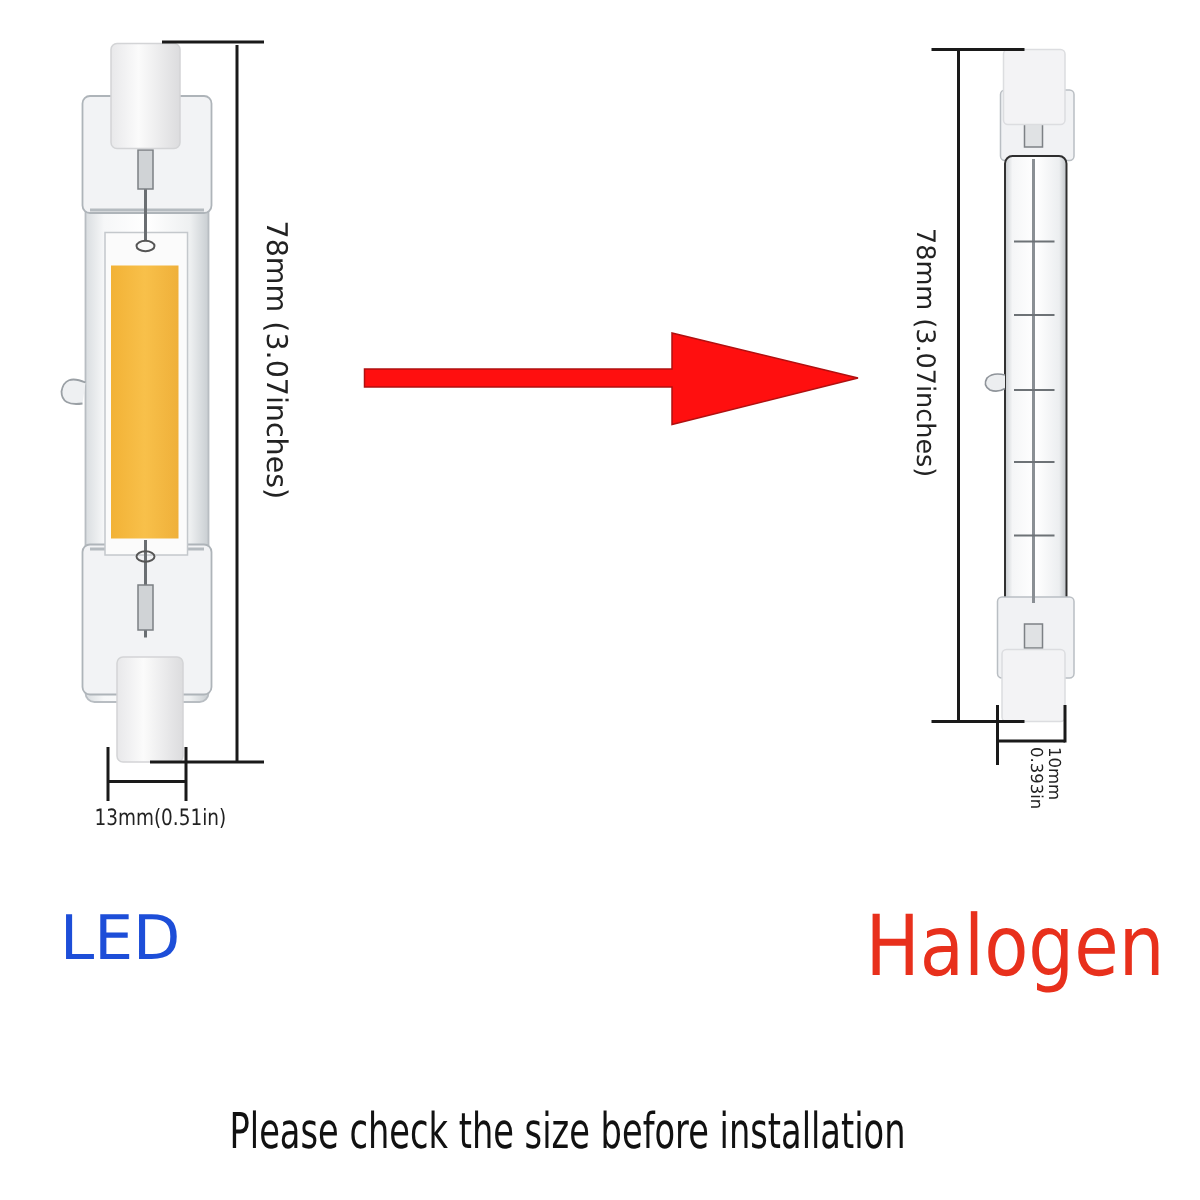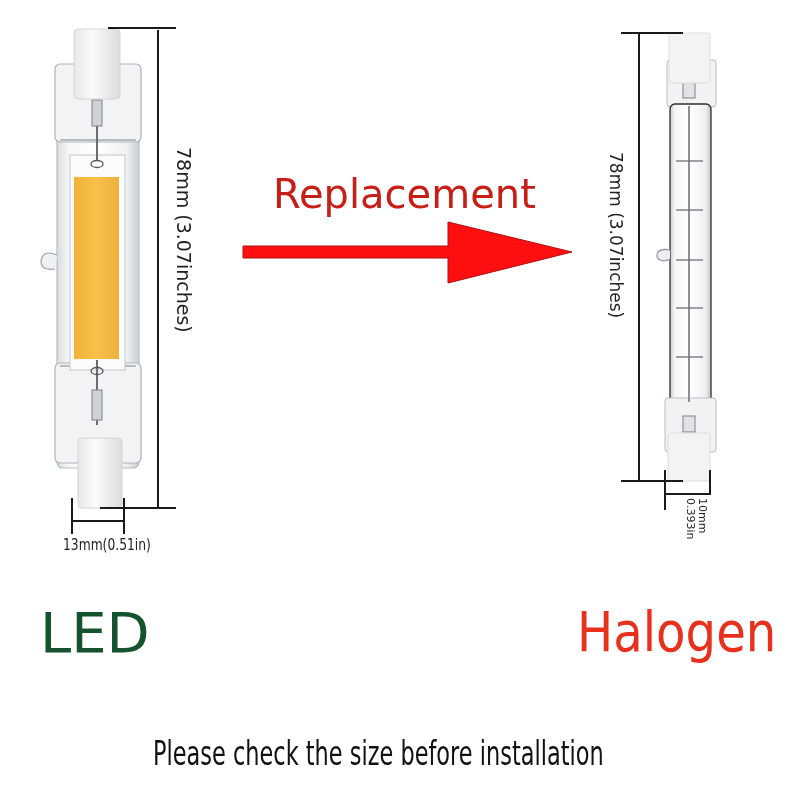--- a/index.html
+++ b/index.html
@@ -77,21 +77,20 @@
   <div class="line" style="left:108px;top:27px;width:68px;height:1.5px;"></div>
   <div class="line" style="left:157px;top:30px;width:1.5px;height:478px;"></div>
   <div class="line" style="left:100px;top:507px;width:76px;height:1.5px;"></div>
   <div class="vtext" style="left:195px;top:147px;font-size:19px;">78mm (3.07inches)</div>
 
   <div class="line" style="left:71px;top:498px;width:1.5px;height:36px;"></div>
   <div class="line" style="left:123px;top:498px;width:1.5px;height:36px;"></div>
   <div class="line" style="left:72px;top:520px;width:52px;height:1.5px;"></div>
   <div class="abs" style="left:63px;top:536px;font-family:'DejaVu Sans',sans-serif;font-size:15px;color:#222;white-space:nowrap;transform:scaleX(0.82);transform-origin:left top;">13mm(0.51in)</div>
 
-  <div class="label-red" style="left:273px;top:174px;font-size:40px;color:#C81E18;">Replacement</div>
   <svg width="800" height="800">
     <polygon points="243,246 448,246 448,222 572,252 448,283 448,258 243,258" fill="#FF0F0F" stroke="#B01010" stroke-width="1"></polygon>
   </svg>
 
   <svg width="800" height="800">
     <defs>
       <linearGradient id="hG" x1="0" x2="1" y1="0" y2="0">
         <stop offset="0" stop-color="#c9cdd1"></stop>
         <stop offset="0.12" stop-color="#f5f6f7"></stop>
         <stop offset="0.5" stop-color="#ffffff"></stop>
@@ -126,17 +125,17 @@
   <div class="line" style="left:638px;top:33px;width:1.5px;height:448px;"></div>
   <div class="line" style="left:621px;top:480px;width:62px;height:1.5px;"></div>
   <div class="vtext" style="left:626px;top:152px;font-size:17px;">78mm (3.07inches)</div>
 
   <div class="line" style="left:664px;top:470px;width:1.5px;height:40px;"></div>
   <div class="line" style="left:709px;top:470px;width:1.5px;height:25px;"></div>
   <div class="line" style="left:665px;top:493px;width:45px;height:1.5px;"></div>
   <div class="vtext" style="left:709px;top:498px;font-size:11px;">10mm</div>
   <div class="vtext" style="left:697px;top:498px;font-size:11px;">0.393in</div>
 
-  <div class="label-red" style="left:40px;top:605px;font-size:56px;color:#14532d;">LED</div>
+  <div class="label-red" style="left:40px;top:605px;font-size:41px;color:#1d4ed8;">LED</div>
   <div class="label-red" style="left:577px;top:604px;font-size:56px;color:#E8301C;transform:scaleX(0.86);transform-origin:left top;">Halogen</div>
 
   <div class="abs" style="left:153px;top:737px;font-family:'DejaVu Sans',sans-serif;font-size:33px;color:#111;white-space:nowrap;line-height:1;transform:scaleX(0.68);transform-origin:left top;">Please check the size before installation</div>
 </div>
 
 </body></html>

